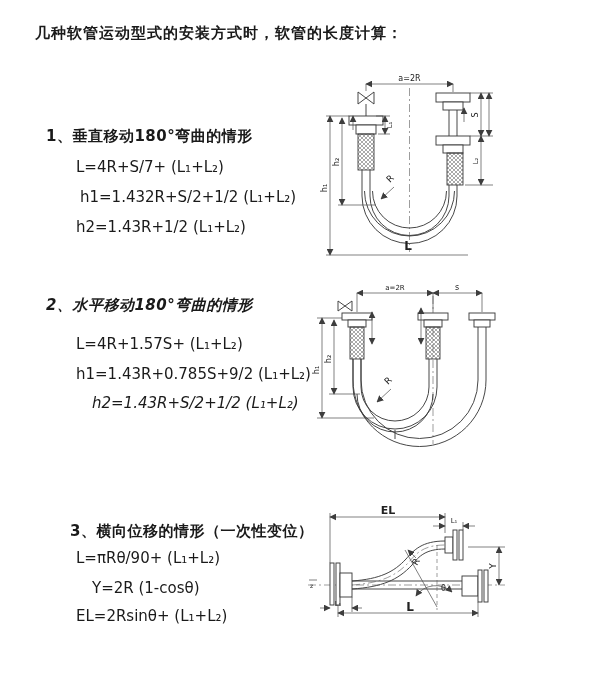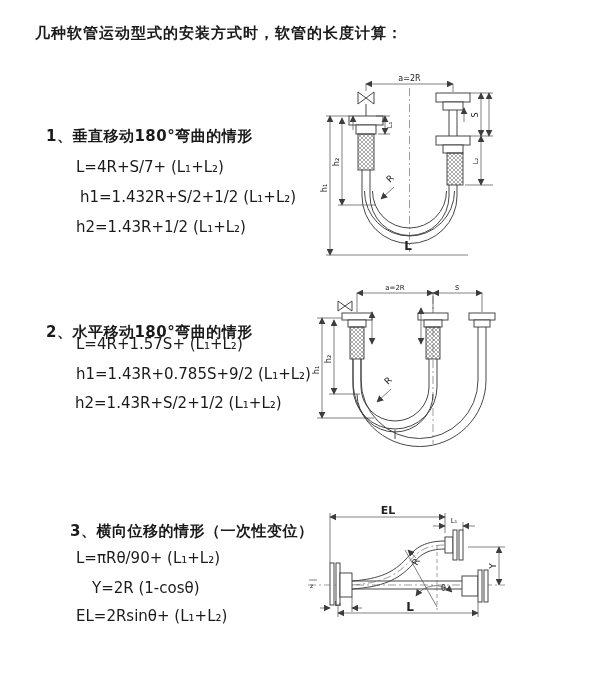--- a/index.html
+++ b/index.html
@@ -40,24 +40,24 @@
   </defs>
 </svg>
 
 <div class="abs title" style="left:35px;top:24px;">几种软管运动型式的安装方式时，软管的长度计算：</div>
 
 <div class="abs heading" style="left:46px;top:127px;">1、垂直移动180°弯曲的情形</div>
 <div class="abs formula" style="left:76px;top:158px;">L=4R+S/7+ (L₁+L₂)</div>
 <div class="abs formula" style="left:80px;top:188px;">h1=1.432R+S/2+1/2 (L₁+L₂)</div>
 <div class="abs formula" style="left:76px;top:218px;">h2=1.43R+1/2 (L₁+L₂)</div>
 
-<div class="abs heading" style="left:46px;top:323px;">2、水平移动180°弯曲的情形</div>
+<div class="abs heading" style="left:46px;top:296px;font-style:italic;">2、水平移动180°弯曲的情形</div>
 <div class="abs formula" style="left:76px;top:335px;">L=4R+1.57S+ (L₁+L₂)</div>
 <div class="abs formula" style="left:76px;top:365px;">h1=1.43R+0.785S+9/2 (L₁+L₂)</div>
-<div class="abs formula" style="left:75px;top:394px;">h2=1.43R+S/2+1/2 (L₁+L₂)</div>
+<div class="abs formula" style="left:92px;top:394px;font-style:italic;">h2=1.43R+S/2+1/2 (L₁+L₂)</div>
 
 <div class="abs heading" style="left:46px;top:522px;margin-left:24px;">3、横向位移的情形（一次性变位）</div>
 <div class="abs formula" style="left:76px;top:549px;">L=πRθ/90+ (L₁+L₂)</div>
 <div class="abs formula" style="left:92px;top:579px;">Y=2R (1-cosθ)</div>
 <div class="abs formula" style="left:76px;top:607px;">EL=2Rsinθ+ (L₁+L₂)</div>
 
 <svg style="left:318px;top:70px;" width="272" height="195" viewBox="0 0 272 195">
 
   <g>
     <path class="cl" d="M91.5 18 V182"></path>

